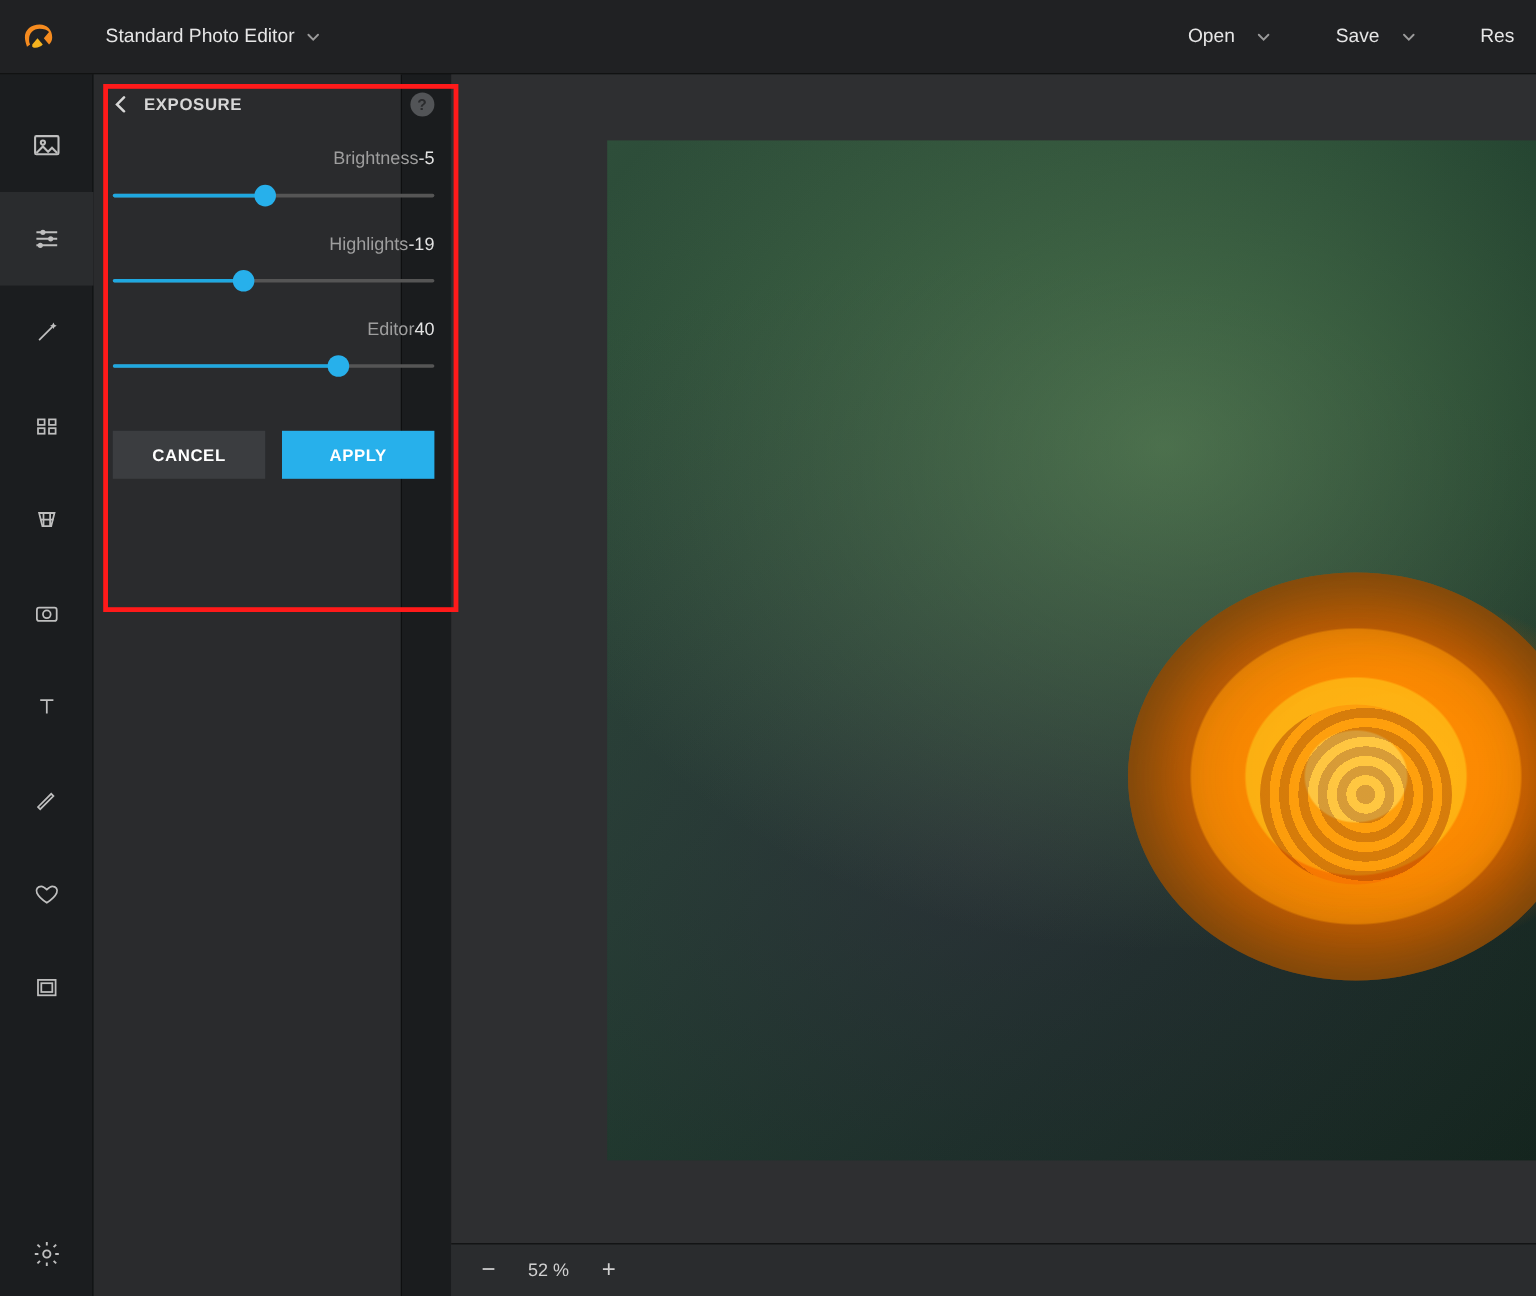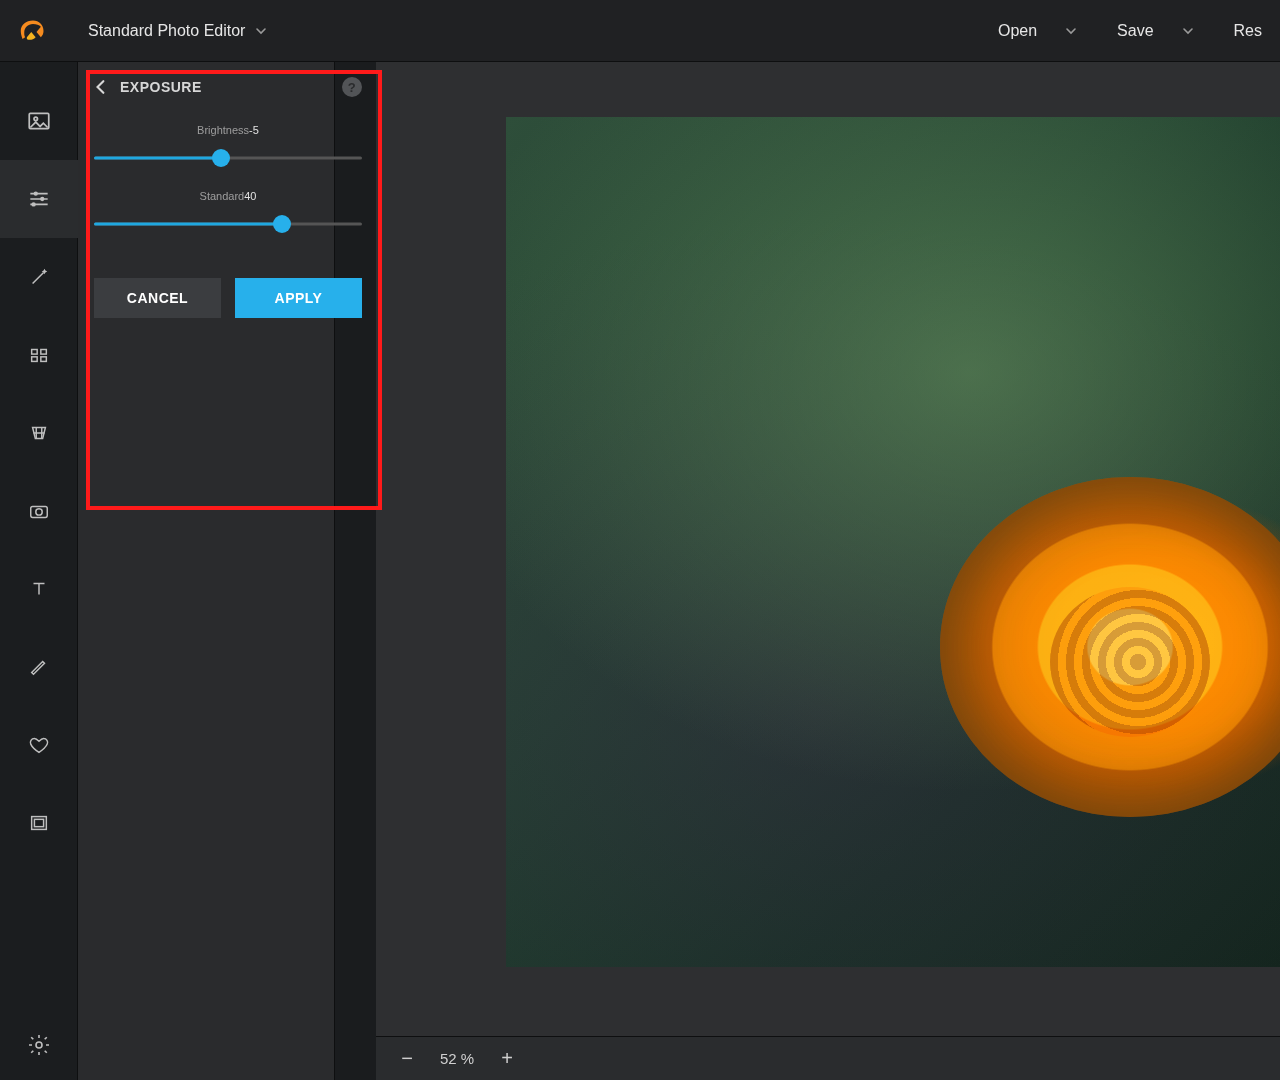--- a/index.html
+++ b/index.html
@@ -26,21 +26,21 @@
     display:flex;align-items:center;padding:0 18px;
     color:var(--text);
     border-bottom:1px solid #0e0f10;
   }
   .logo{width:30px;height:30px;margin-right:40px;display:flex;align-items:center;justify-content:center;}
   .logo svg{width:28px;height:28px;}
   .mode-select{display:flex;align-items:center;gap:10px;font-size:16px;color:#e6e6e6;cursor:pointer;}
   .chev{display:inline-flex;align-items:center;color:#9a9a9a;}
   .chev svg{width:12px;height:12px;}
   .topbar-right{margin-left:auto;display:flex;align-items:center;gap:40px;}
-  .top-menu{display:flex;align-items:center;gap:28px;font-size:16px;color:#e6e6e6;cursor:pointer;}
+  .top-menu{display:flex;align-items:center;gap:18px;font-size:16px;color:#e6e6e6;cursor:pointer;margin-left:14px;}
 
   
   .rail{
     position:absolute;left:0;top:62px;bottom:0;width:78px;
     background:#1b1d1f;
     border-right:1px solid #0e0f10;
     display:flex;flex-direction:column;align-items:center;
     padding-top:20px;
   }
   .rail-item{
@@ -65,21 +65,21 @@
   }
   .panel-header{
     display:flex;align-items:center;gap:8px;
     padding:6px 6px 20px 2px;
     color:#d7d7d7;font-size:14px;font-weight:600;letter-spacing:.5px;
   }
   .back-btn{width:22px;height:22px;display:flex;align-items:center;justify-content:center;cursor:pointer;color:#cfcfcf;}
   .back-btn svg{width:14px;height:14px;}
   .help-btn{margin-left:auto;width:20px;height:20px;border-radius:50%;background:#525457;color:#2a2b2d;display:flex;align-items:center;justify-content:center;font-size:13px;font-weight:700;cursor:pointer;}
   .row{padding:6px 6px 16px 6px;}
-  .row-labels{display:flex;justify-content:center;font-size:11px;color:var(--text-muted);margin-bottom:12px;}
+  .row-labels{display:flex;justify-content:flex-end;font-size:15px;color:var(--text-muted);margin-bottom:12px;}
   .row-labels .val{color:#e2e2e2;}
   .slider{position:relative;height:20px;}
   .track{position:absolute;left:0;right:0;top:50%;transform:translateY(-50%);height:3px;background:var(--track-grey);border-radius:2px;}
   .track-fill{position:absolute;left:0;top:50%;transform:translateY(-50%);height:3px;background:var(--accent);border-radius:2px;}
   .thumb{position:absolute;top:50%;transform:translate(-50%,-50%);width:18px;height:18px;border-radius:50%;background:var(--accent2);cursor:pointer;}
   .panel-actions{display:flex;gap:14px;padding:16px 6px 0 6px;}
   .panel-actions .btn{
     flex:1;height:40px;display:flex;align-items:center;justify-content:center;
     font-size:14px;font-weight:600;letter-spacing:.5px;cursor:pointer;border:none;
     color:#fff;
@@ -264,21 +264,32 @@
               <span class="val">-5</span>
             </div>
             <div class="slider">
               <div class="track"></div>
               <div class="track-fill" style="width:47.5%"></div>
               <div class="thumb" style="left:47.5%"></div>
             </div>
           </div>
           <div class="row">
             <div class="row-labels">
-              <span>Standard</span>
+              <span>Highlights</span>
+              <span class="val">-19</span>
+            </div>
+            <div class="slider">
+              <div class="track"></div>
+              <div class="track-fill" style="width:40.5%"></div>
+              <div class="thumb" style="left:40.5%"></div>
+            </div>
+          </div>
+          <div class="row">
+            <div class="row-labels">
+              <span>Editor</span>
               <span class="val">40</span>
             </div>
             <div class="slider">
               <div class="track"></div>
               <div class="track-fill" style="width:70%"></div>
               <div class="thumb" style="left:70%"></div>
             </div>
           </div>
         </div>
 

